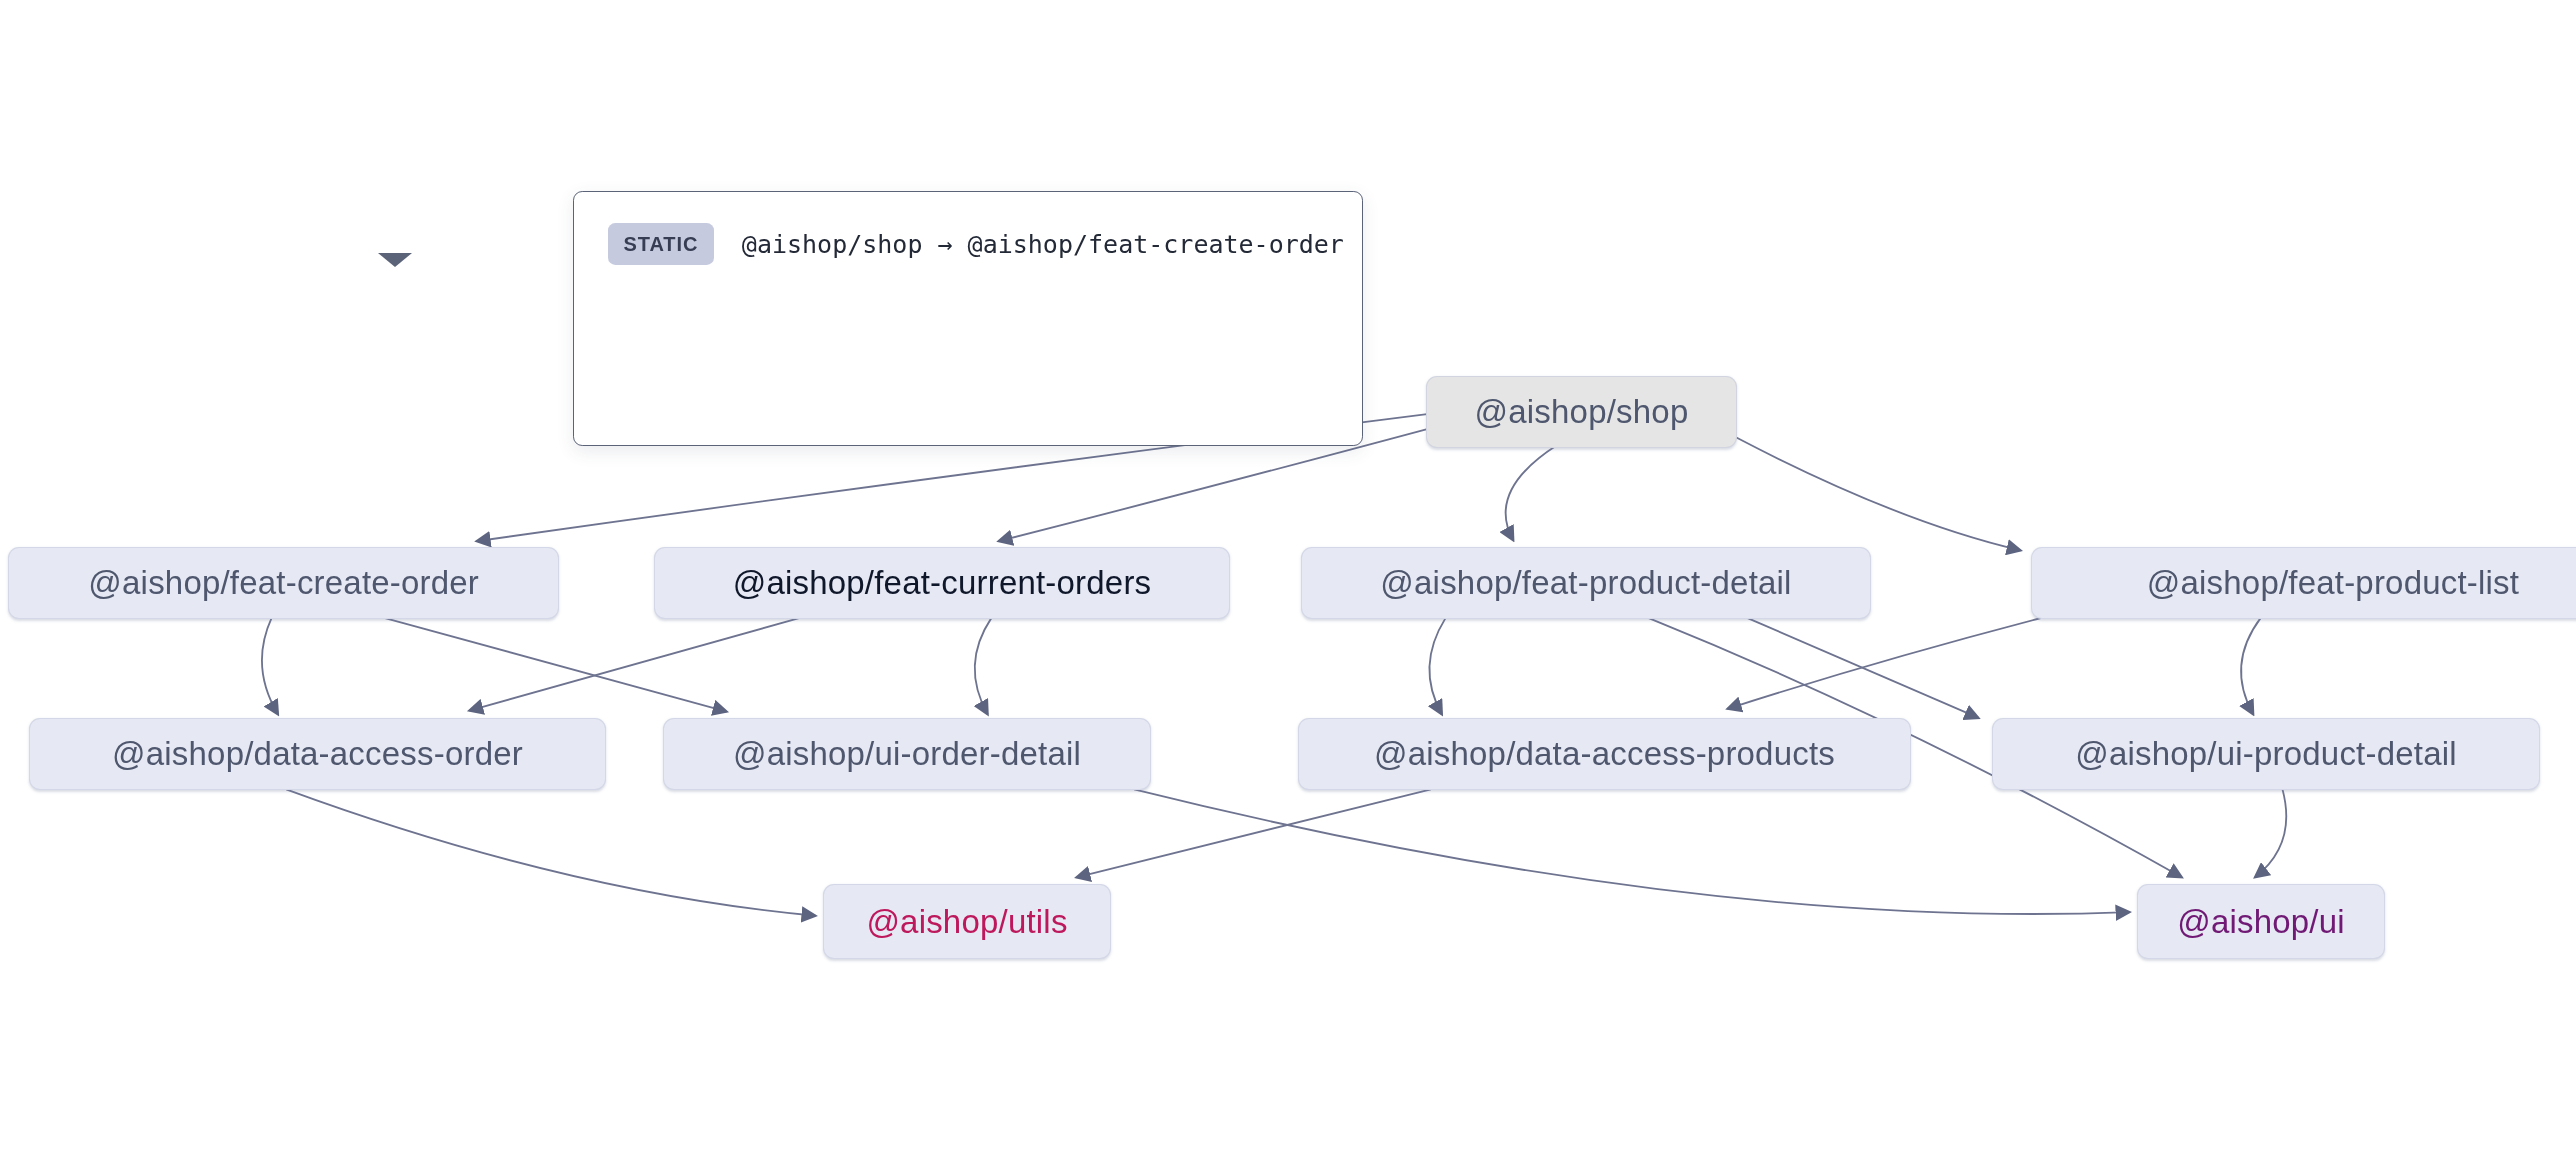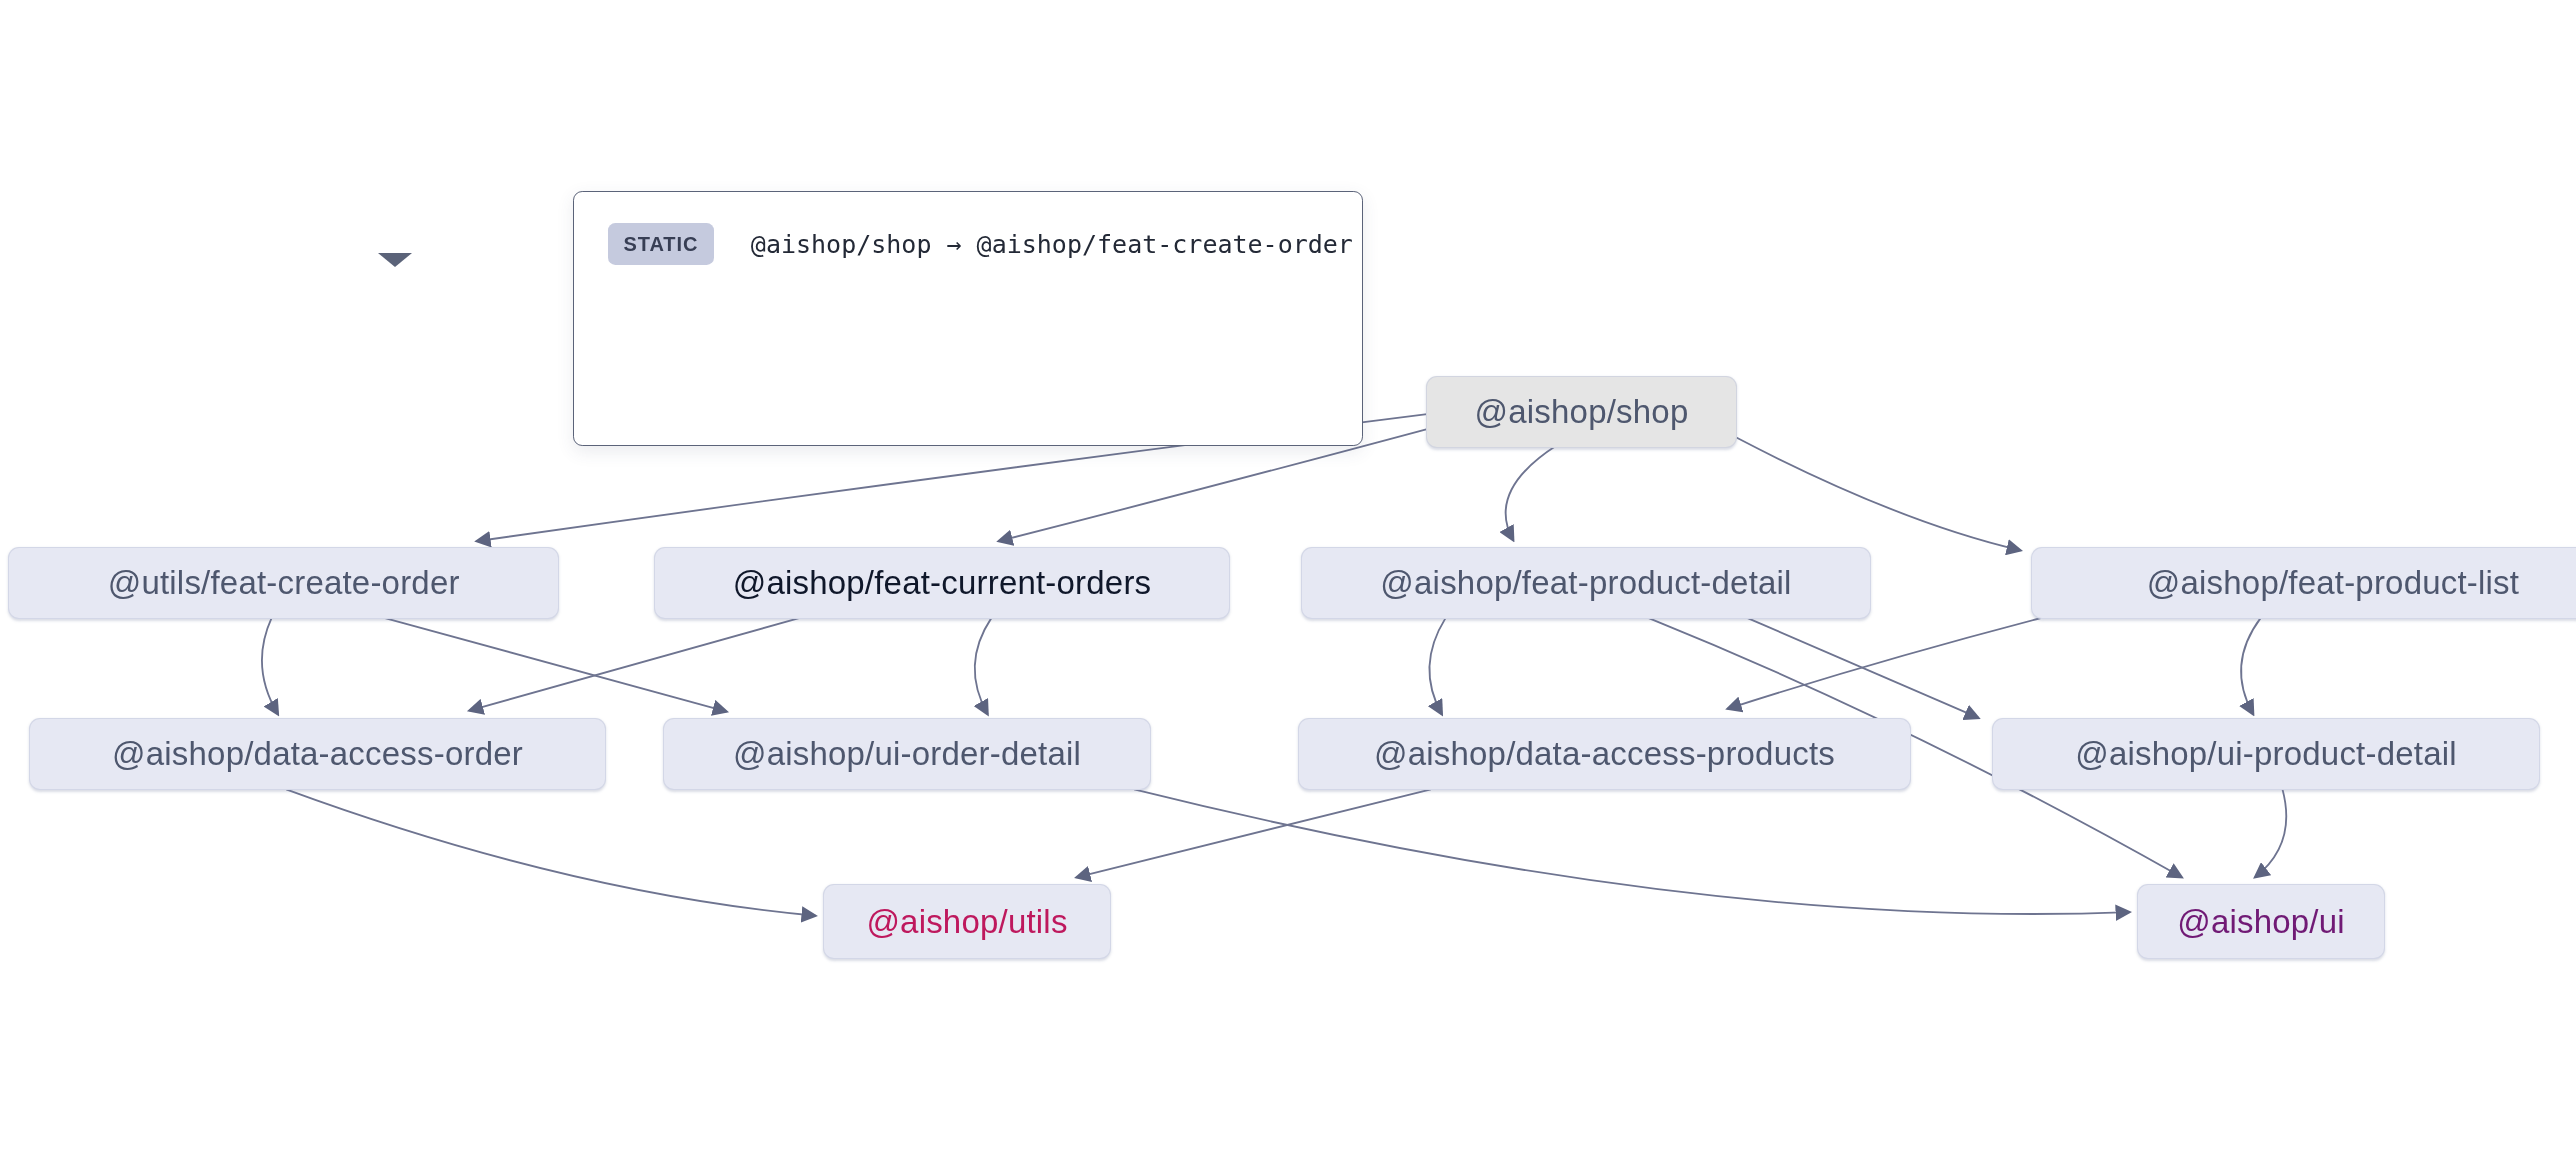--- a/index.html
+++ b/index.html
@@ -12,21 +12,21 @@
         background:#e6e8f3;border:0.9px solid rgba(195,200,220,.55);border-radius:11px;
         box-shadow:0 1.8px 2.7px rgba(120,130,160,.28);
         color:#4e576e;font-size:33px;letter-spacing:0.2px;cursor:pointer;white-space:nowrap;}
   .tooltip{position:absolute;left:573px;top:191px;width:788px;height:253px;z-index:10;
            background:#ffffff;border:1.8px solid #5b6379;border-radius:9.2px;
            box-shadow:0 5.5px 16.5px rgba(60,70,100,.10);}
   .tooltip-caret{position:absolute;left:378px;top:253px;width:0;height:0;z-index:11;
            border-left:17.4px solid transparent;border-right:17.4px solid transparent;
            border-top:14.7px solid #5b6379;}
   .tip-header{position:absolute;left:34px;top:27.5px;right:27.5px;height:49px;
-           display:flex;align-items:center;gap:37px;}
+           display:flex;align-items:center;gap:28px;}
   .badge{background:#c5cade;color:#373e54;border-radius:7.3px;padding:11px 15.6px;
            font-size:20px;font-weight:bold;letter-spacing:0.9px;line-height:1;}
   .edge-label{font-family:"DejaVu Sans Mono","Liberation Mono",monospace;
            font-size:25px;color:#232936;white-space:nowrap;}
   .files-box{position:absolute;left:27.5px;top:108px;right:29px;height:125px;
            border:0.9px solid #e3e6ef;border-radius:7.3px;overflow:hidden;background:#ffffff;}
   .files-head{height:55px;background:#f7f8fc;border-bottom:0.9px solid #e8eaf1;
            display:flex;align-items:center;padding-left:26.6px;
            font-size:19px;color:#707a8c;letter-spacing:1.4px;font-weight:500;}
   .file-row{height:69px;display:flex;align-items:center;padding-left:26.6px;
@@ -59,21 +59,21 @@
         <path class="edge" d="M 2468 675 Q 2430 726 2460 780" stroke="#6e7490" marker-end="url(#arrow)"></path>
         <path class="edge" d="M 312 862 Q 620 975 890 1000" stroke="#6e7490" marker-end="url(#arrow)"></path>
         <path class="edge" d="M 1562 862 L 1175 958" stroke="#6e7490" marker-end="url(#arrow)"></path>
         <path class="edge" d="M 1238 862 Q 1855 1015 2325 996" stroke="#6e7490" marker-end="url(#arrow)"></path>
         <path class="edge" d="M 2492 862 Q 2508 922 2462 958" stroke="#6e7490" marker-end="url(#arrow)"></path>
       </g>
   </svg>
 
   <div id="nodes-layer">
       <div class="node" style="left: 1426px; top: 376px; width: 309px; height: 70px; background: #e5e5e5; color: rgb(78, 87, 110);">@aishop/shop</div>
-      <div class="node" style="left: 8.2px; top: 547px; width: 549px; height: 70px; background: rgb(230, 232, 243); color: rgb(78, 87, 110);">@utils/feat-create-order</div>
+      <div class="node" style="left: 8.2px; top: 547px; width: 549px; height: 70px; background: rgb(230, 232, 243); color: rgb(78, 87, 110);">@aishop/feat-create-order</div>
       <div class="node" style="left: 654px; top: 547px; width: 574px; height: 70px; background: rgb(230, 232, 243); color: #0f172a;">@aishop/feat-current-orders</div>
       <div class="node" style="left: 1301px; top: 547px; width: 568px; height: 70px; background: rgb(230, 232, 243); color: rgb(78, 87, 110);">@aishop/feat-product-detail</div>
       <div class="node" style="left: 2031px; top: 547px; width: 506px; height: 70px; background: rgb(230, 232, 243); color: rgb(78, 87, 110); padding-left: 48px;">@aishop/feat-product-list</div>
       <div class="node" style="left: 29px; top: 718px; width: 575px; height: 70px; background: rgb(230, 232, 243); color: rgb(78, 87, 110);">@aishop/data-access-order</div>
       <div class="node" style="left: 663px; top: 718px; width: 486px; height: 70px; background: rgb(230, 232, 243); color: rgb(78, 87, 110);">@aishop/ui-order-detail</div>
       <div class="node" style="left: 1298px; top: 718px; width: 611px; height: 70px; background: rgb(230, 232, 243); color: rgb(78, 87, 110);">@aishop/data-access-products</div>
       <div class="node" style="left: 1992px; top: 718px; width: 546px; height: 70px; background: rgb(230, 232, 243); color: rgb(78, 87, 110);">@aishop/ui-product-detail</div>
       <div class="node" style="left: 823px; top: 884px; width: 286px; height: 73px; background: rgb(230, 232, 243); color: #be185d;">@aishop/utils</div>
       <div class="node" style="left: 2137px; top: 884px; width: 246px; height: 73px; background: rgb(230, 232, 243); color: #701a75;">@aishop/ui</div>
     </div>

